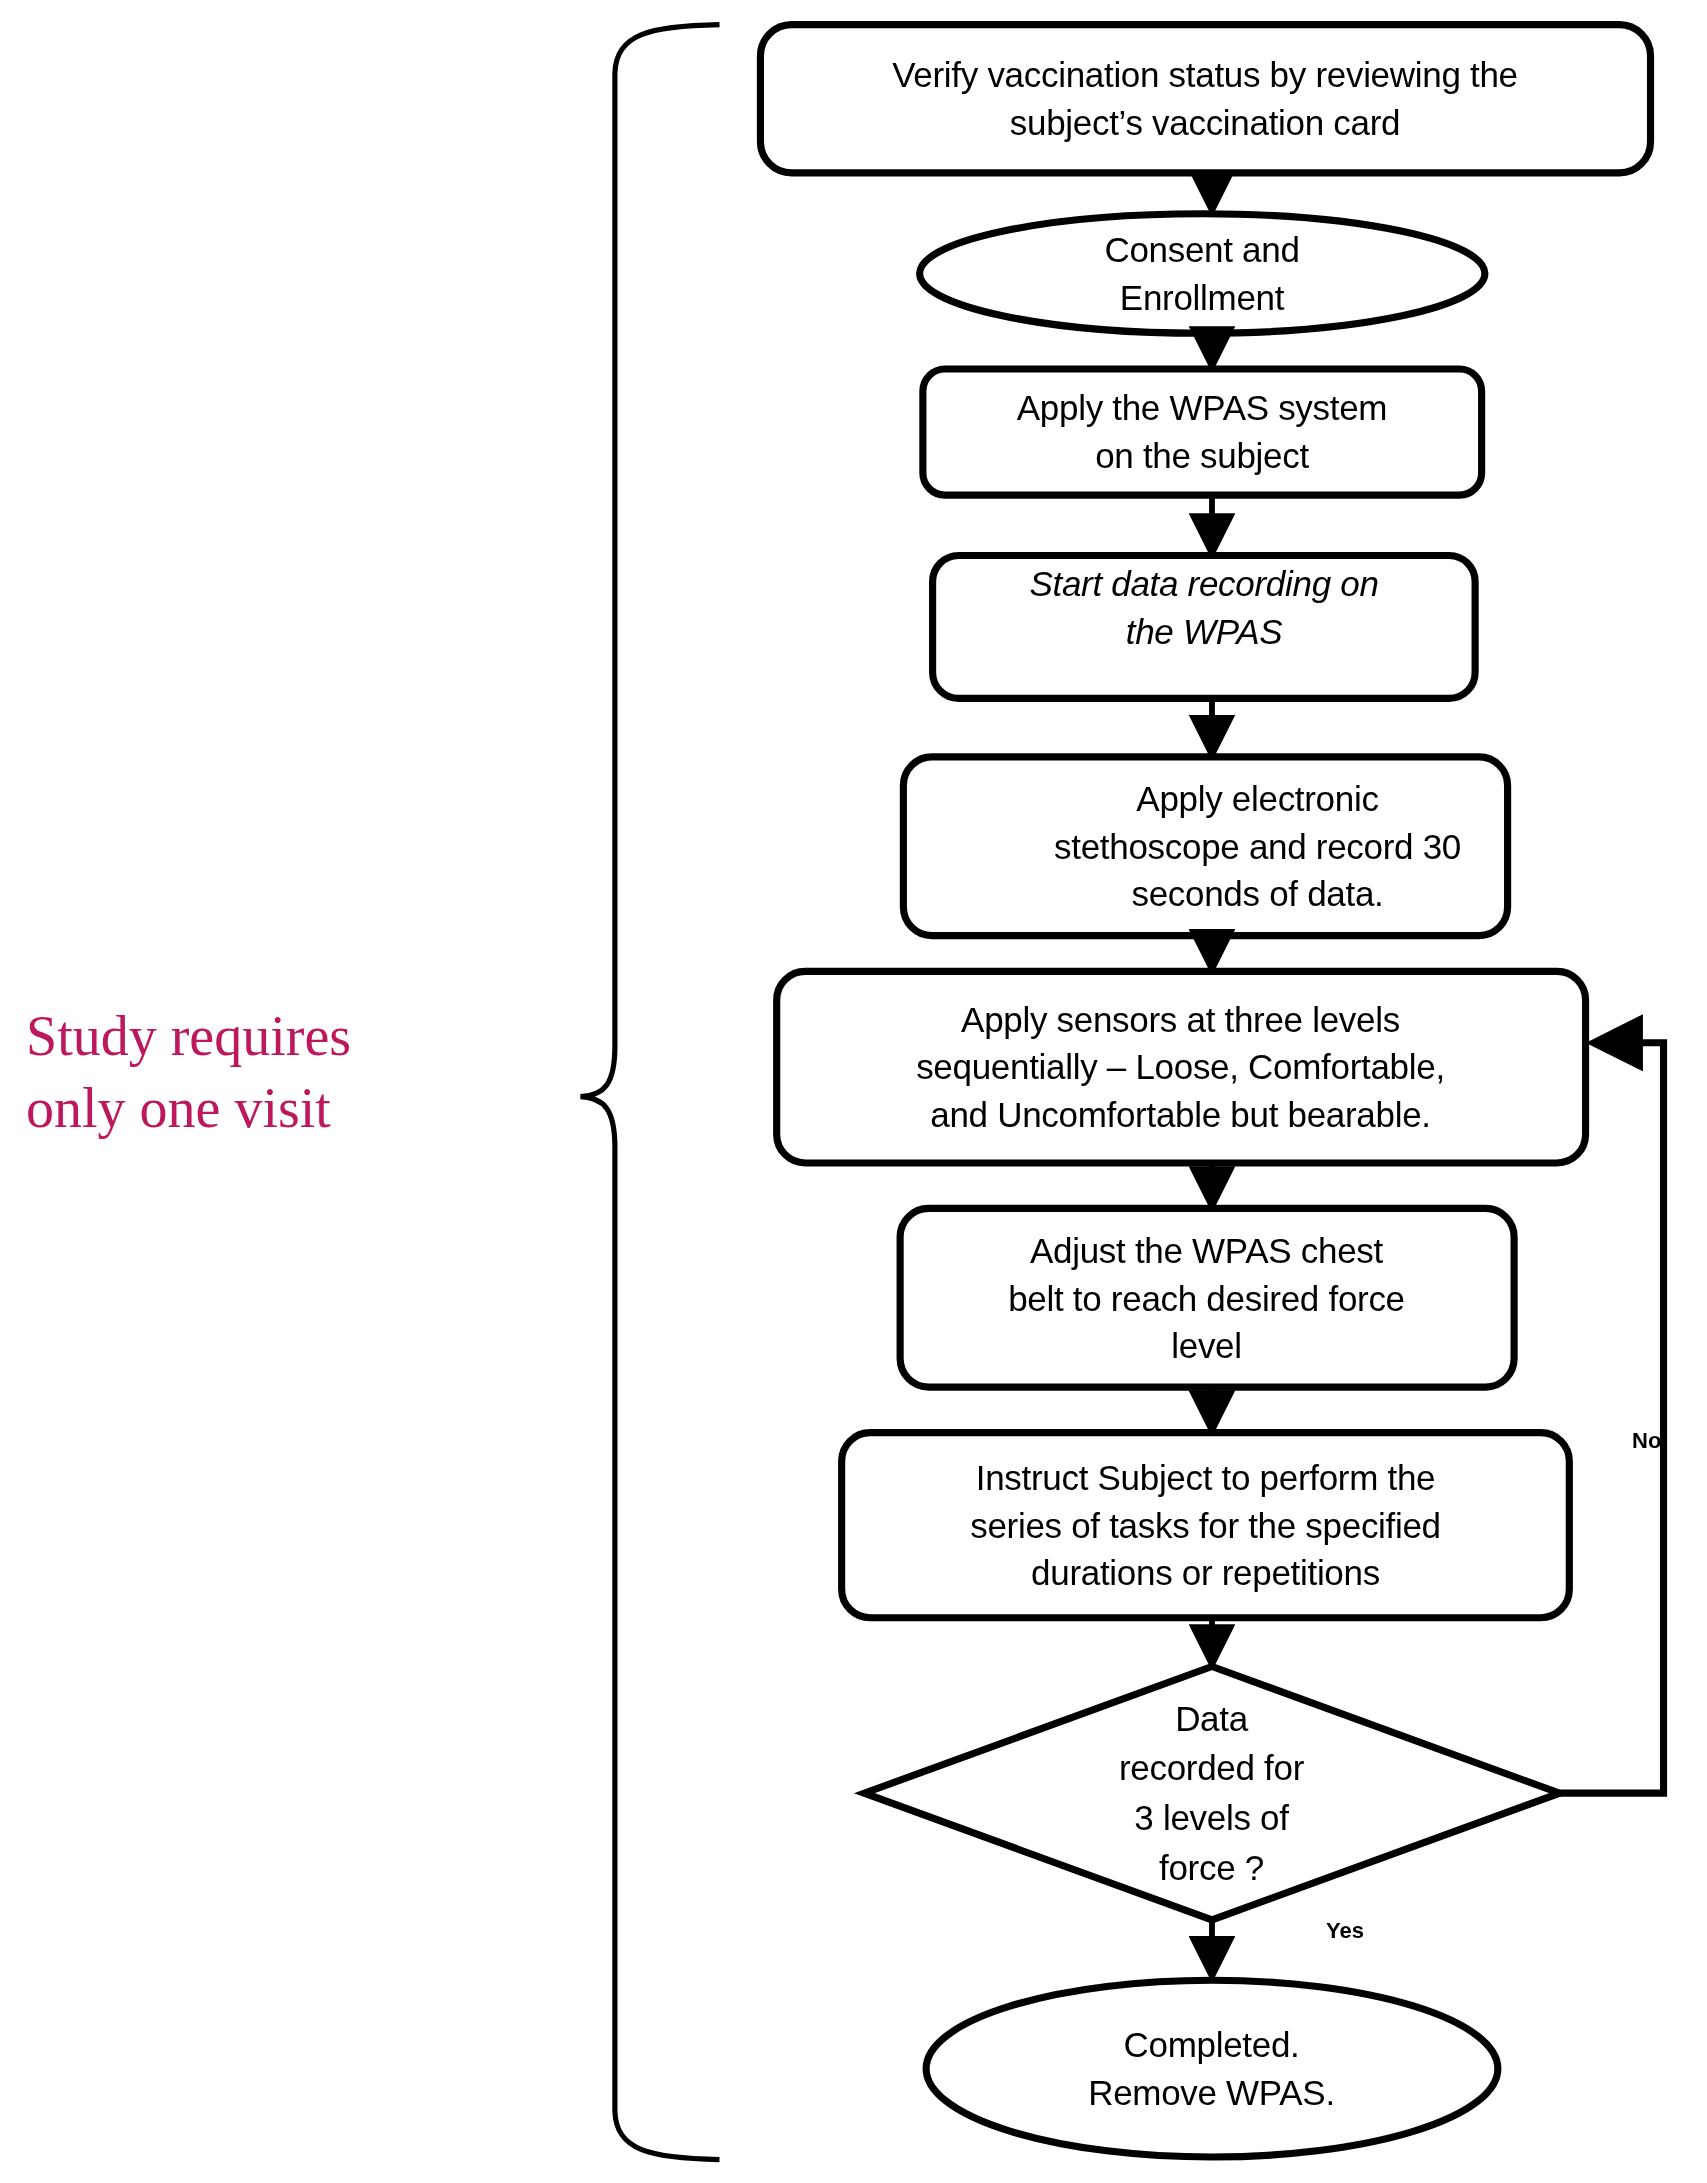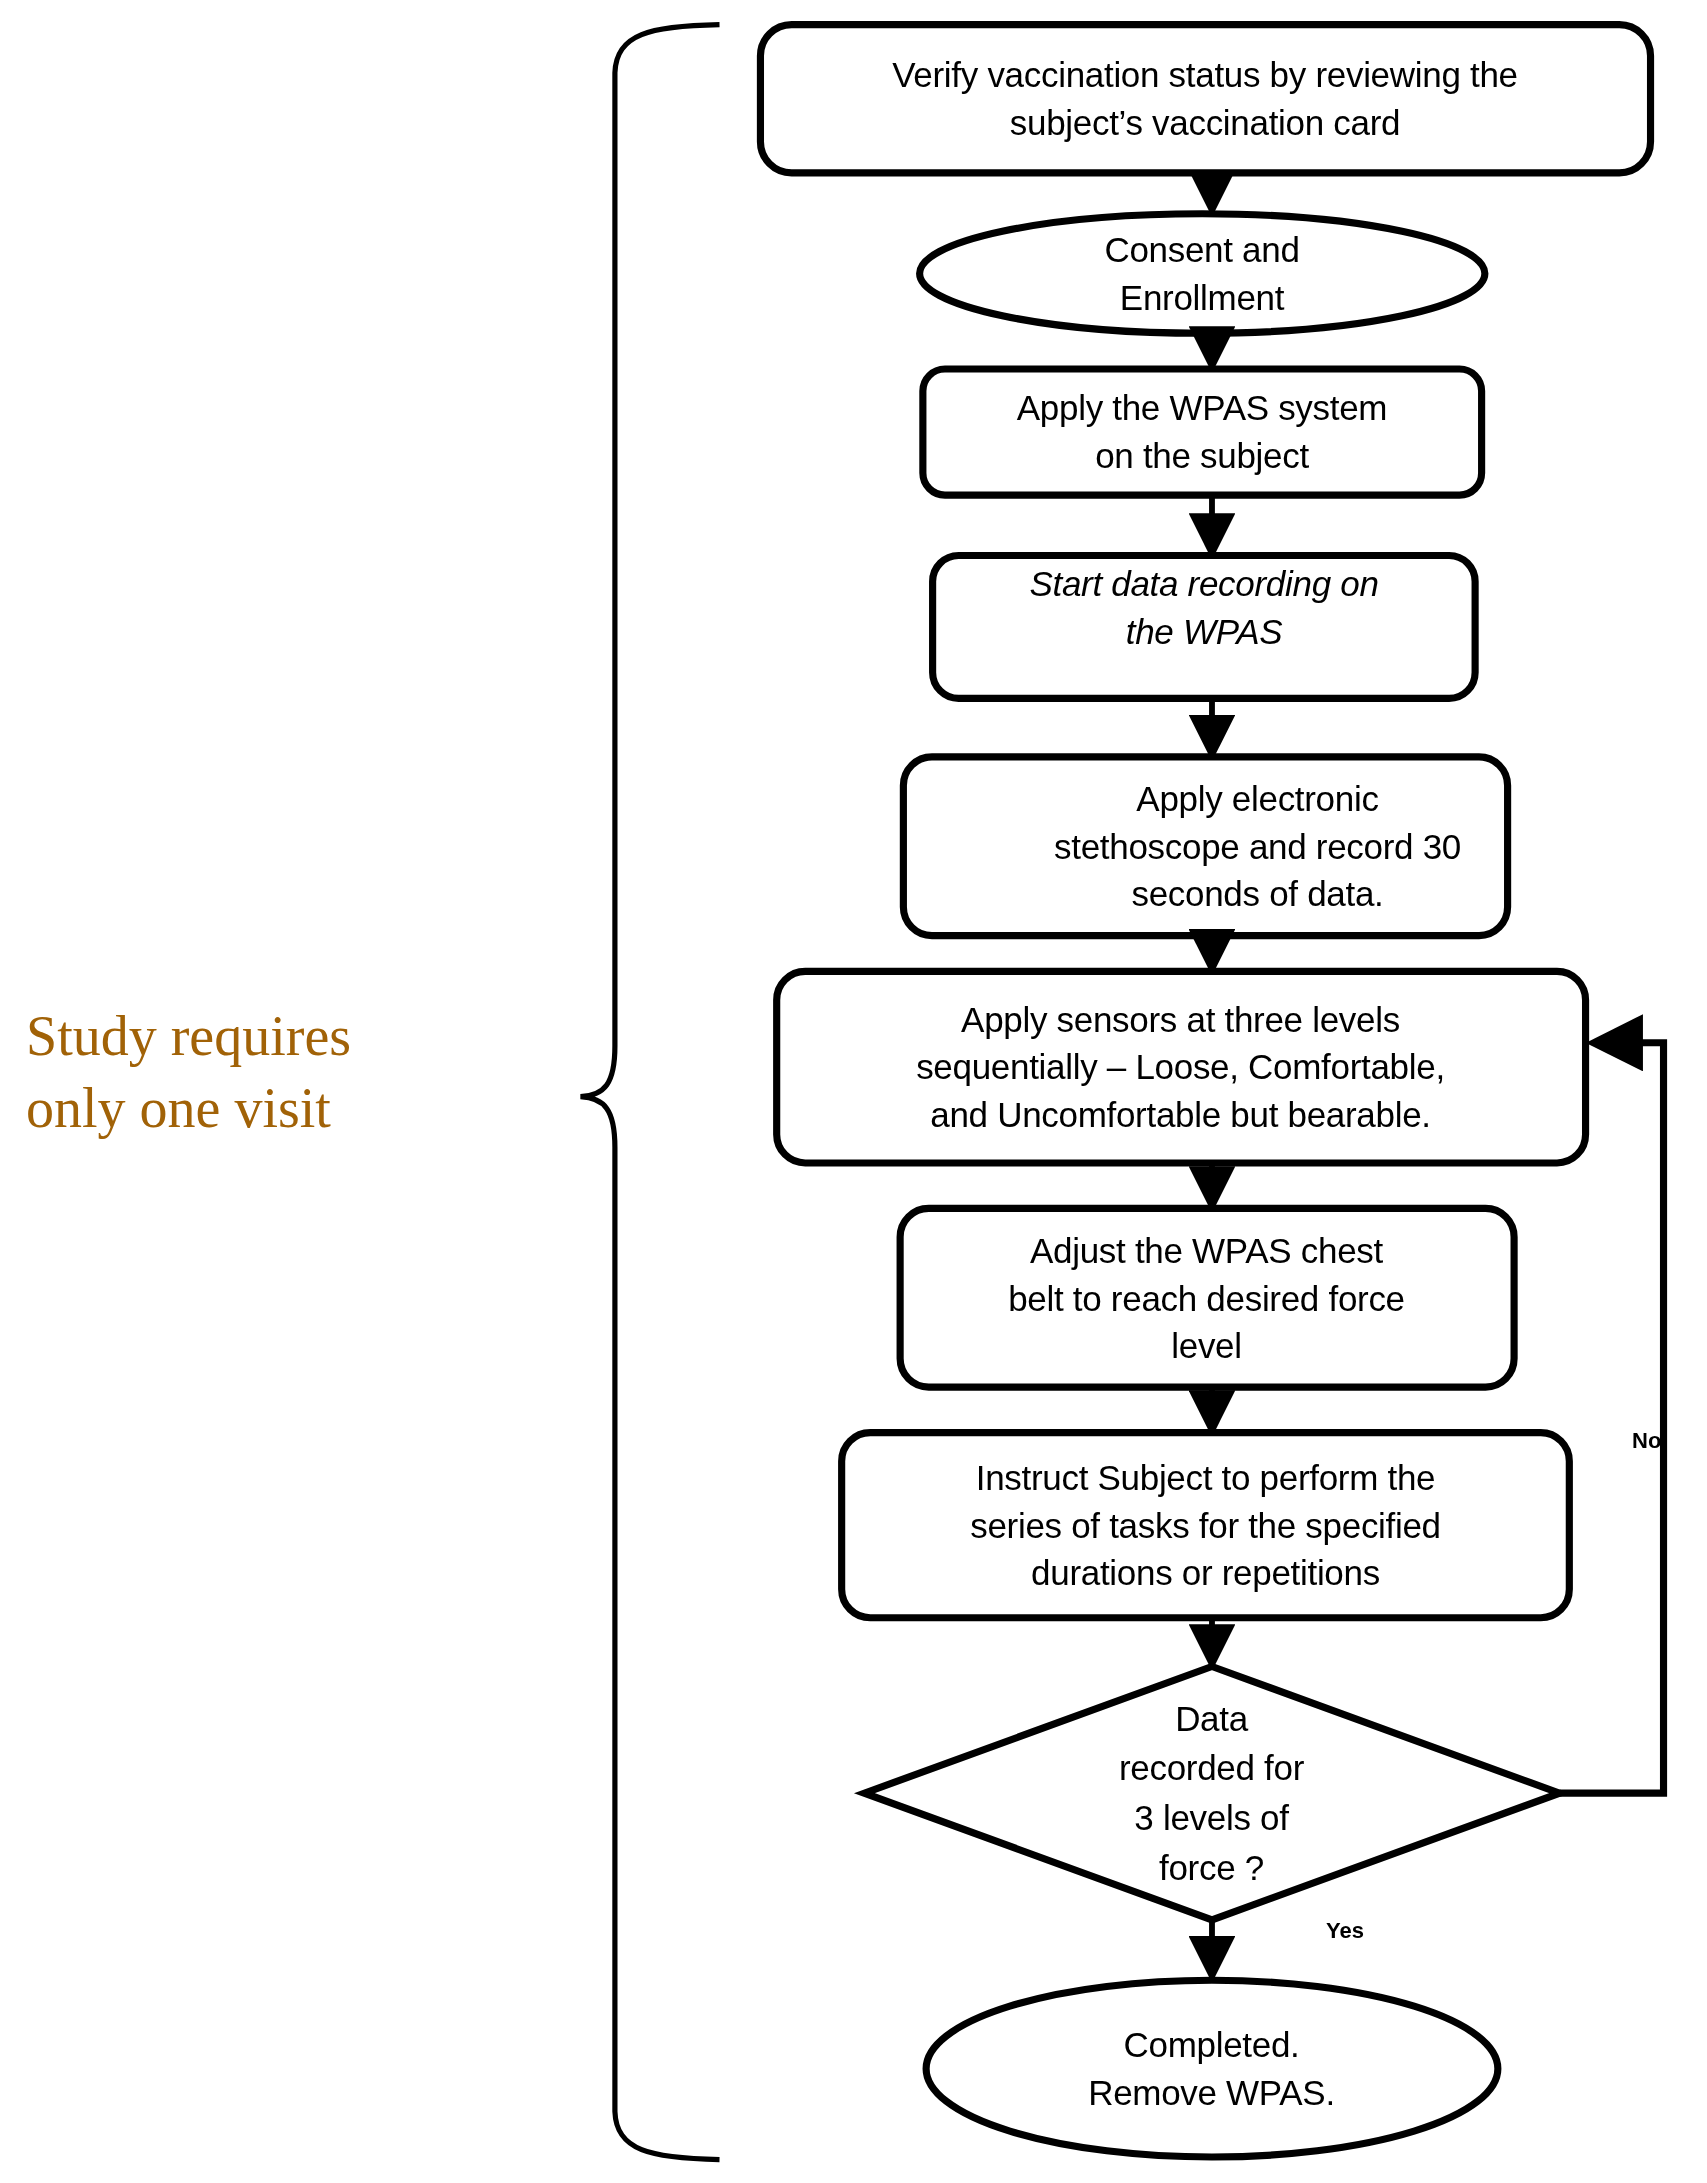--- a/index.html
+++ b/index.html
@@ -31,21 +31,21 @@
     color: #000000;
     font-family: "Liberation Sans", sans-serif;
     font-size: 35px;
     line-height: 1.36;
     letter-spacing: -0.3px;
     white-space: pre-line;
     pointer-events: none;
   }
   .brace-label {
     position: absolute;
-    color: #a16207;
+    color: #be185d;
     font-family: "Liberation Serif", serif;
     font-size: 56px;
     line-height: 1.28;
     white-space: pre-line;
     text-align: left;
   }
   .edge-label {
     position: absolute;
     color: #000000;
     font-family: "Liberation Sans", sans-serif;

